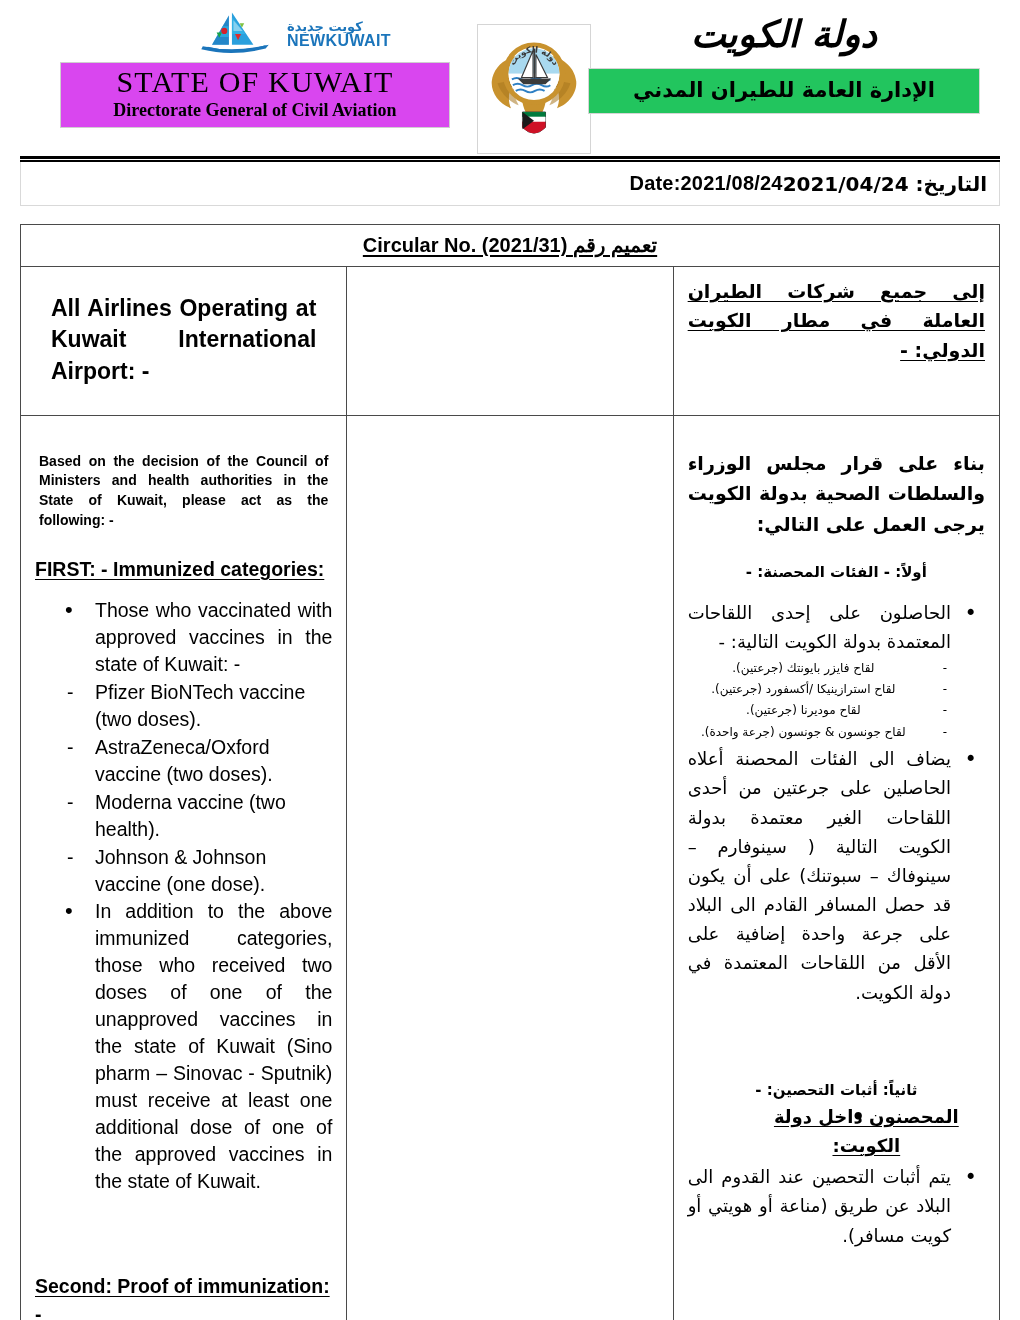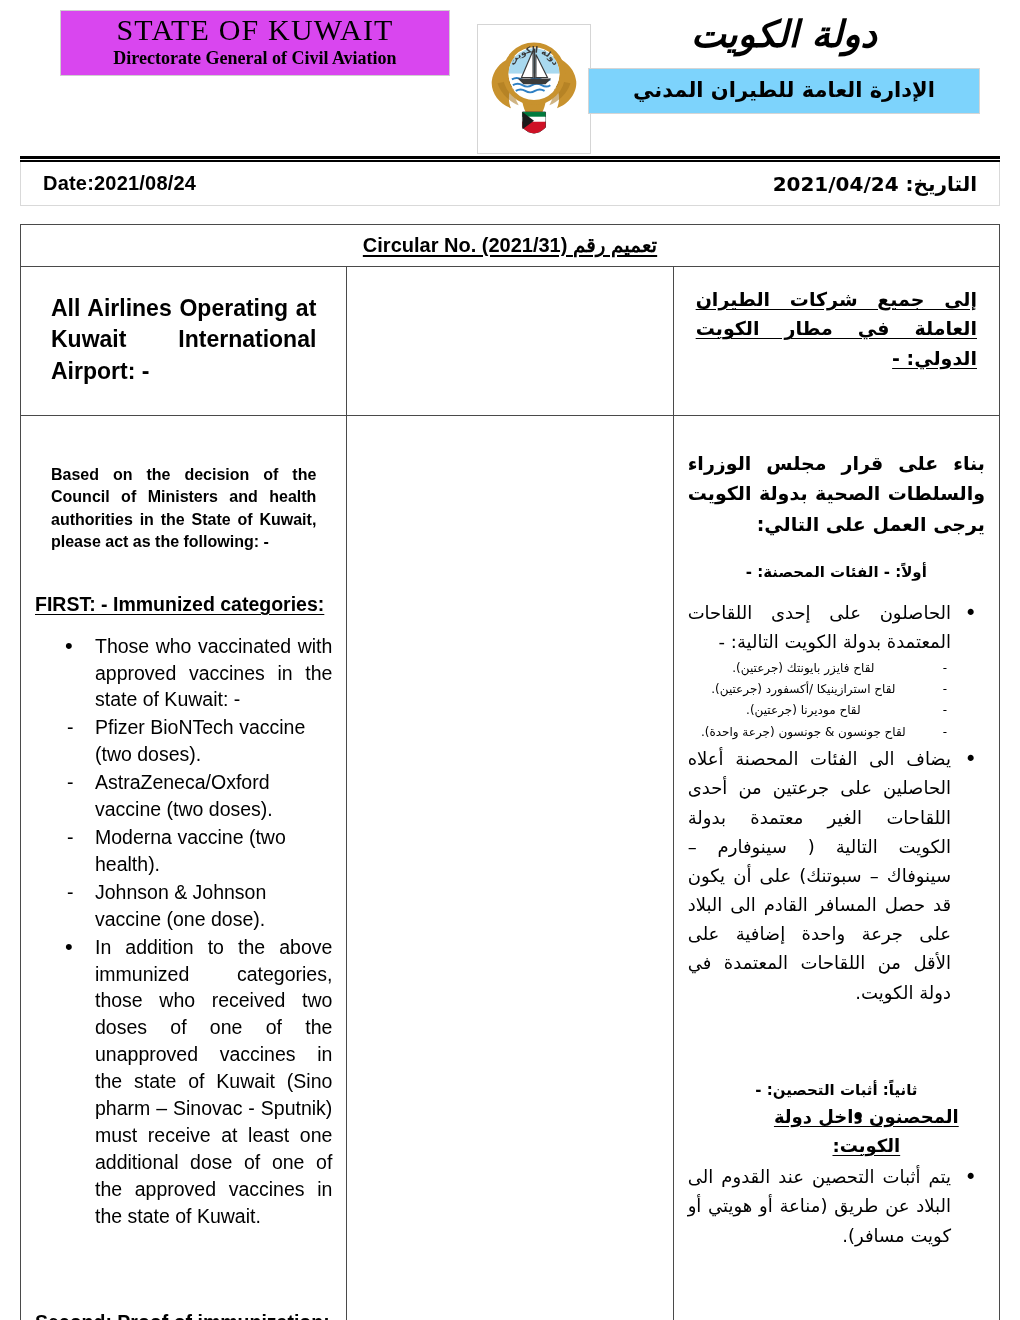--- a/index.html
+++ b/index.html
@@ -114,21 +114,21 @@
   .ar-state {
     font-family: "DejaVu Sans", sans-serif;
     font-size: 37px;
     font-weight: bold;
     font-style: italic;
     line-height: 1.25;
     padding-bottom: 4px;
   }
   .ar-dgca-box {
     border: 1px solid #d5d5d5;
-    background: #7dd3fc;
+    background: #22c55e;
     padding: 8px 12px;
     margin-top: 6px;
   }
   .ar-dgca {
     font-family: "DejaVu Sans", sans-serif;
     font-size: 21px;
     font-weight: bold;
     line-height: 1.3;
   }
 
@@ -138,22 +138,22 @@
     border-top: 3px solid #000;
     border-bottom: 2px solid #000;
     margin: 0 0 0 0;
   }
   .date-bar {
     border: 1px solid #d9d9d9;
     border-top: none;
     height: 44px;
     display: flex;
     align-items: center;
-    justify-content: space-between;
-    padding: 0 22px;
+    justify-content: flex-end;
+    padding: 0 12px;
   }
   .date-en {
     font-size: 20px;
     font-weight: bold;
     letter-spacing: 0.2px;
   }
   .date-ar {
     font-family: "DejaVu Sans", sans-serif;
     font-size: 20px;
     font-weight: bold;
@@ -191,25 +191,25 @@
   
   .en-head {
     font-size: 23px;
     font-weight: bold;
     line-height: 1.36;
     text-align: justify;
     text-underline-offset: 3px;
     margin: 16px;
   }
   .en-para {
-    font-size: 16px;
+    font-size: 14px;
     font-weight: bold;
     line-height: 1.4;
     text-align: justify;
-    margin: 16px;
+    margin: 4px;
   }
   .en-sub {
     font-size: 19.5px;
     font-weight: bold;
     line-height: 1.4;
     text-decoration: underline;
     text-underline-offset: 3px;
     margin: 0;
   }
   .spacer-sm { height: 14px; }
@@ -253,21 +253,21 @@
 
   
   .ar-head {
     font-family: "DejaVu Sans", sans-serif;
     font-size: 19px;
     font-weight: bold;
     line-height: 1.55;
     text-align: justify;
     text-decoration: underline;
     text-underline-offset: 3px;
-    margin: 8px;
+    margin: 0;
   }
   .ar-head-c {
     font-family: "DejaVu Sans", sans-serif;
     font-size: 15px;
     font-weight: bold;
     line-height: 1.55;
     text-align: center;
     text-underline-offset: 3px;
     margin: 0;
   }
@@ -321,20 +321,40 @@
   }
 </style>
 </head>
 <body>
 
 <div class="page">
 
   <div class="masthead">
 
     <div class="mast-left">
+      <div class="logo-newkuwait">
+        <svg class="nk-mark" viewBox="0 0 120 60">
+          <path d="M18 46 Q58 55 104 44 L100 49 Q56 60 16 50 Z" fill="#1b75bb"></path>
+          <path d="M52 6 L52 44 L30 44 Z" fill="#2d9cd8"></path>
+          <path d="M52 6 L52 44 L30 44 Z" fill="#1b75bb" opacity="0.55"></path>
+          <path d="M56 2 L56 44 L84 44 Z" fill="#2aa0dd"></path>
+          <path d="M56 8 L56 30 L74 30 Z" fill="#35b5e8" opacity="0.8"></path>
+          <path d="M58 12 L58 26 L70 26 Z" fill="#8fd4f0" opacity="0.9"></path>
+          <path d="M44 20 L52 20 L52 34 L40 34 Z" fill="#29abe2" opacity="0.85"></path>
+          <circle cx="46" cy="26" r="4" fill="#d4202a"></circle>
+          <path d="M60 30 l8 0 l-4 8 z" fill="#e02b2b"></path>
+          <path d="M36 28 l7 0 l-3.5 7 z" fill="#17a34a"></path>
+          <path d="M66 16 l6 0 l-3 6 z" fill="#7fc242"></path>
+          <path d="M24 48 Q58 57 100 46" stroke="#1b75bb" stroke-width="2.5" fill="none"></path>
+        </svg>
+        <div class="nk-words">
+          <span class="nk-ar">كويت جديدة</span>
+          <span class="nk-en">NEWKUWAIT</span>
+        </div>
+      </div>
 
       <div class="state-box">
         <div class="state-title">STATE OF KUWAIT</div>
         <div class="state-sub">Directorate General of Civil Aviation</div>
       </div>
     </div>
 
     <div class="mast-emblem">
       <svg class="emblem-svg" viewBox="0 0 100 120">
 

